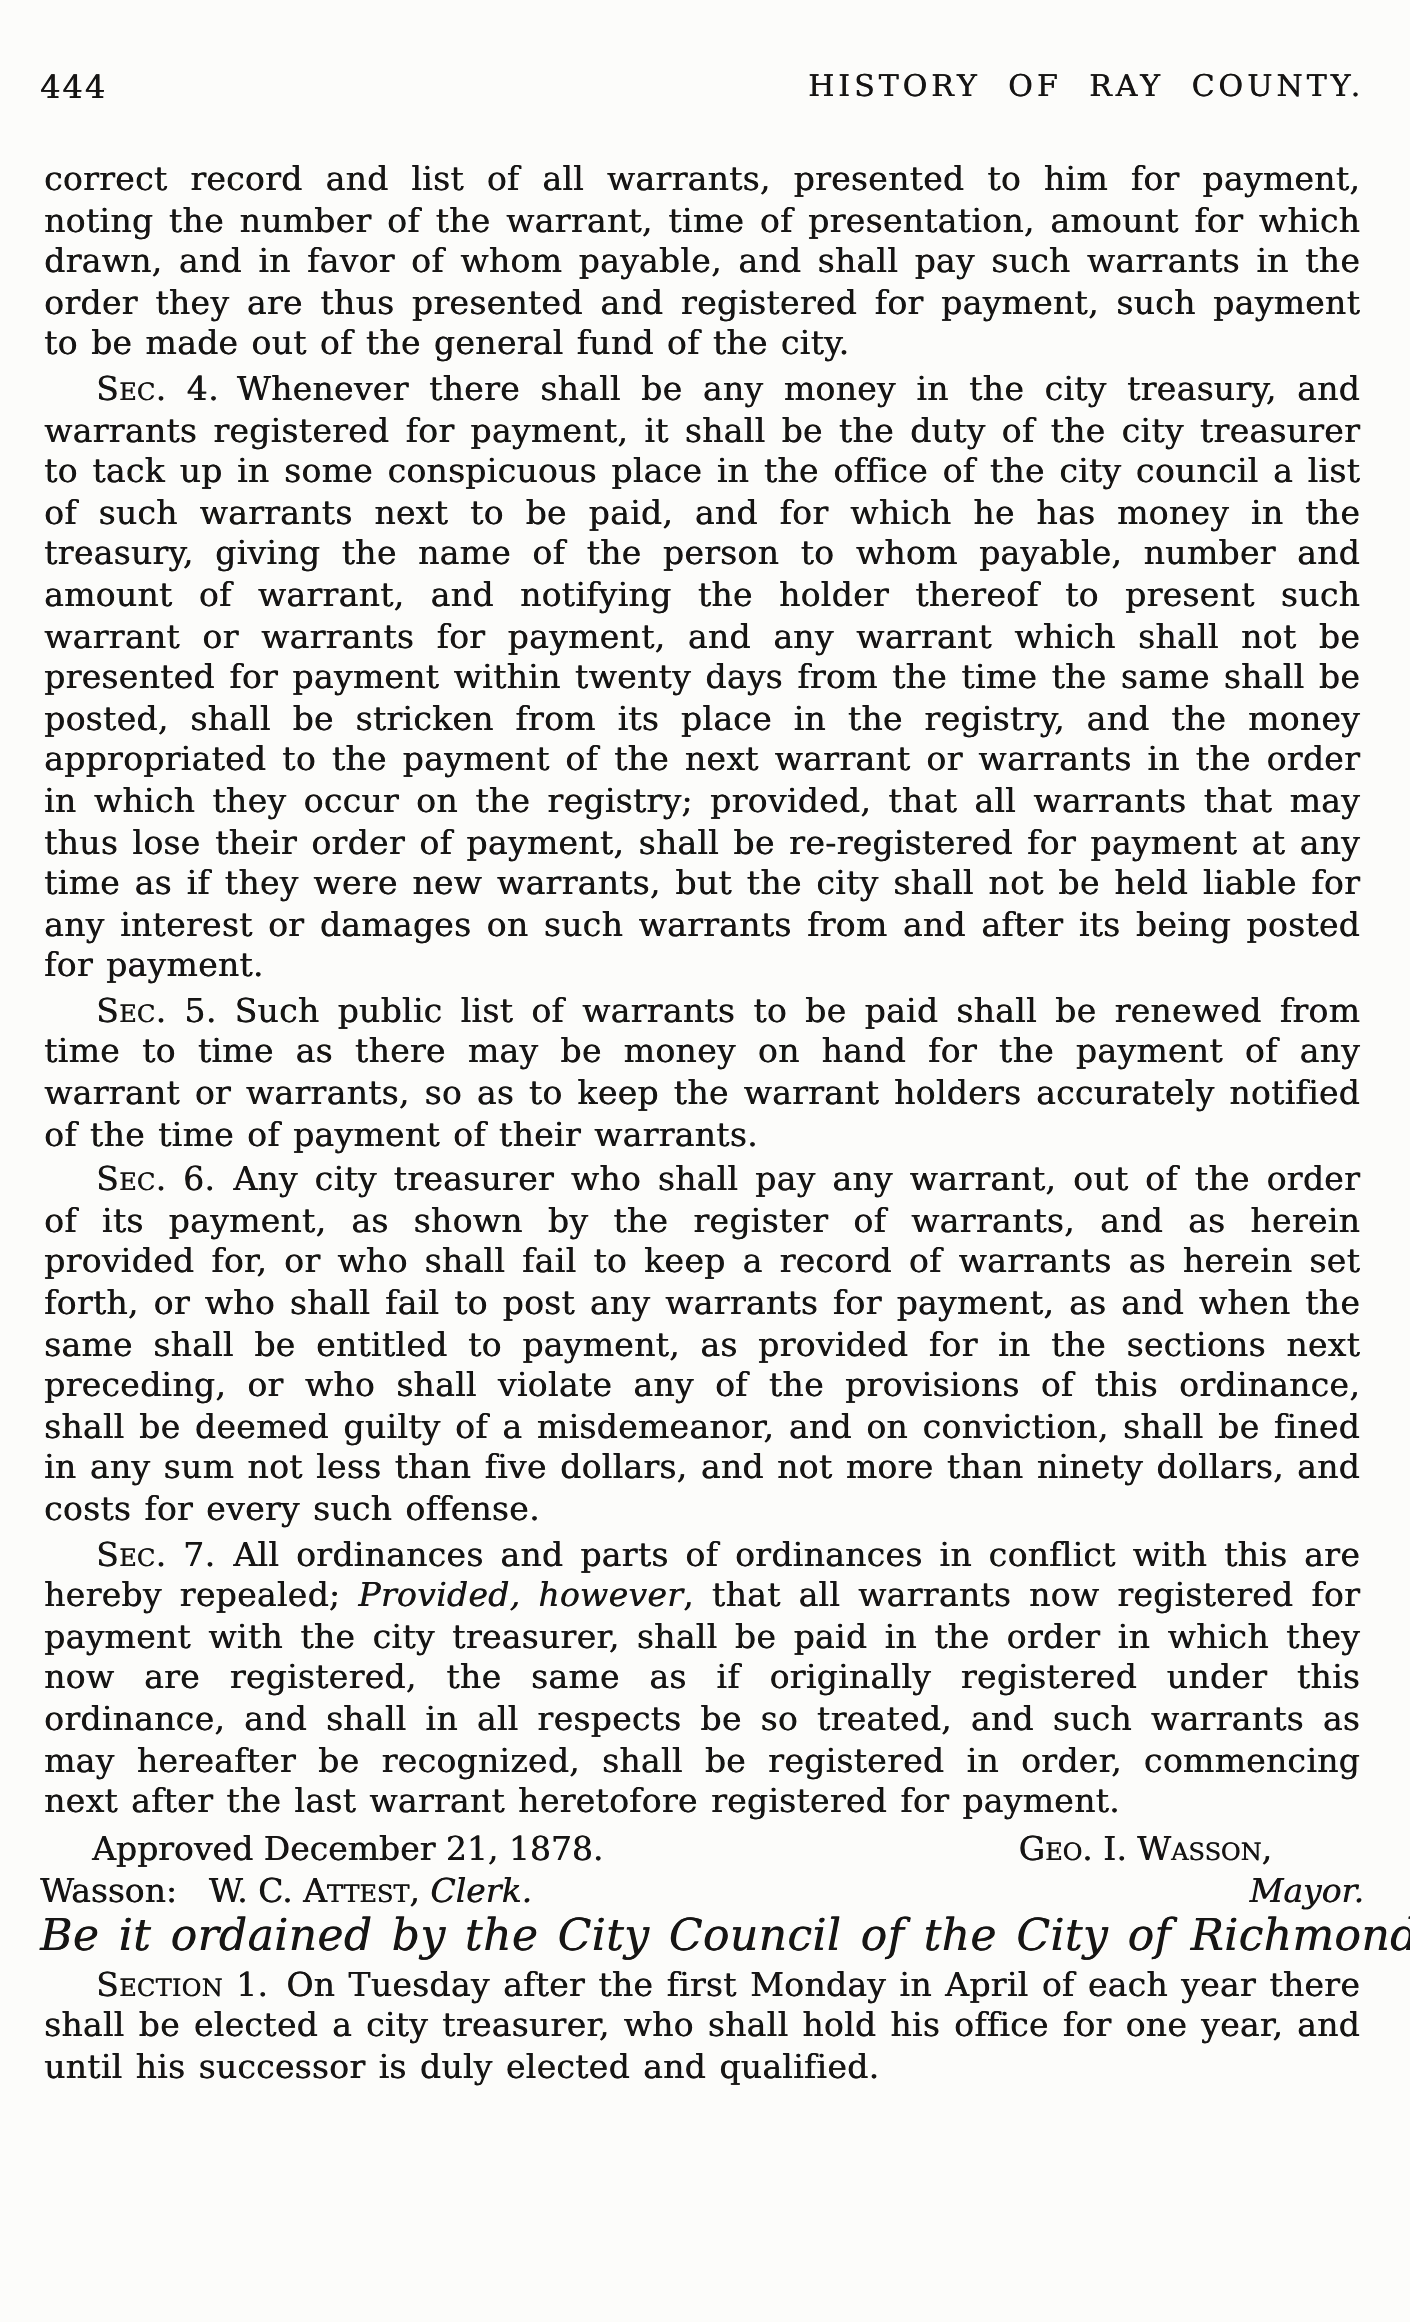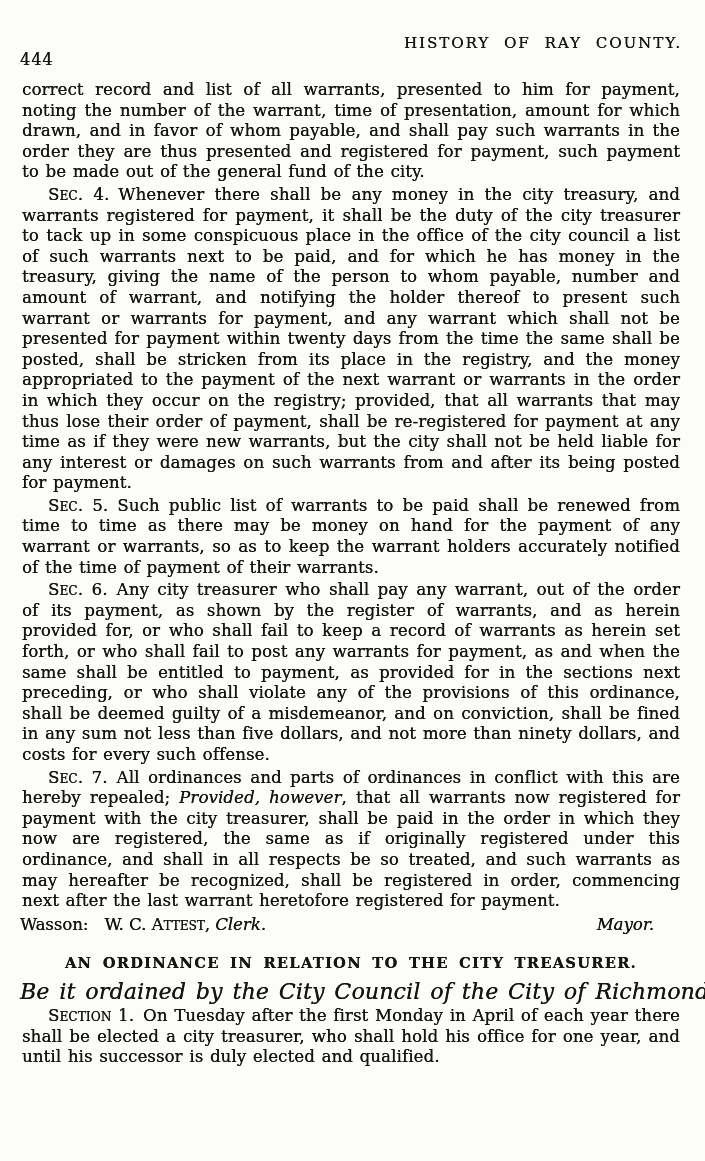--- a/index.html
+++ b/index.html
@@ -21,21 +21,21 @@
     text-shadow: 0.25px 0 0 currentColor;
   }
   .running-head {
     position: relative;
     height: 22px;
     margin-bottom: 24px;
   }
   .page-number {
     position: absolute;
     left: 0;
-    top: 16px;
+    top: 0;
     font-size: 16px;
     letter-spacing: 1px;
   }
   .running-title {
     text-align: right;
     font-size: 15px;
     letter-spacing: 2px;
     word-spacing: 7px;
     padding-left: 30px;
   }
@@ -51,21 +51,21 @@
   .sc { font-variant: small-caps; }
   .sec-label { margin-right: 9px; }
   .sig-row {
     display: flex;
     justify-content: space-between;
     font-size: 16.5px;
     line-height: 21.5px;
   }
   .sig-left-approved { padding-left: 26px; }
   .sig-right-mayor-name { margin-right: 46px; }
-  .sig-right-mayor-title { margin-right: 28px; font-style: italic; }
+  .sig-right-mayor-title { font-style: italic; }
   .clerk-name { margin-left: 16px; }
   .clerk-title { font-style: italic; }
   .ord-heading {
     margin: 19px 0 9px 0;
     text-align: center;
     font-weight: bold;
     font-size: 14.5px;
     letter-spacing: 1.4px;
     word-spacing: 4px;
   }
@@ -93,26 +93,29 @@
 
   <p class="body-par indent"><span class="sc sec-label">Sec. 4.</span><span>Whenever there shall be any money in the city treasury, and warrants registered for payment, it shall be the duty of the city treasurer to tack up in some conspicuous place in the office of the city council a list of such warrants next to be paid, and for which he has money in the treasury, giving the name of the person to whom payable, number and amount of warrant, and notifying the holder thereof to present such warrant or warrants for payment, and any warrant which shall not be presented for payment within twenty days from the time the same shall be posted, shall be stricken from its place in the registry, and the money appropriated to the payment of the next warrant or warrants in the order in which they occur on the registry; provided, that all warrants that may thus lose their order of payment, shall be re-registered for payment at any time as if they were new warrants, but the city shall not be held liable for any interest or damages on such warrants from and after its being posted for payment.</span></p>
 
   <p class="body-par indent"><span class="sc sec-label">Sec. 5.</span><span>Such public list of warrants to be paid shall be renewed from time to time as there may be money on hand for the payment of any warrant or warrants, so as to keep the warrant holders accurately notified of the time of payment of their warrants.</span></p>
 
   <p class="body-par indent"><span class="sc sec-label">Sec. 6.</span><span>Any city treasurer who shall pay any warrant, out of the order of its payment, as shown by the register of warrants, and as herein provided for, or who shall fail to keep a record of warrants as herein set forth, or who shall fail to post any warrants for payment, as and when the same shall be entitled to payment, as provided for in the sections next preceding, or who shall violate any of the provisions of this ordinance, shall be deemed guilty of a misdemeanor, and on conviction, shall be fined in any sum not less than five dollars, and not more than ninety dollars, and costs for every such offense.</span></p>
 
   <p class="body-par indent"><span class="sc sec-label">Sec. 7.</span><span>All ordinances and parts of ordinances in conflict with this are hereby repealed; </span><i>Provided, however</i><span>, that all warrants now registered for payment with the city treasurer, shall be paid in the order in which they now are registered, the same as if originally registered under this ordinance, and shall in all respects be so treated, and such warrants as may hereafter be recognized, shall be registered in order, commencing next after the last warrant heretofore registered for payment.</span></p>
 
 
+  <div class="sig-row">
+    <span class="sig-left-approved">Approved December 21, 1878.</span>
+    <span class="sc sig-right-mayor-name">Geo. I. Wasson,</span>
+  </div>
 
   <div class="sig-row">
     <span><span>Wasson:</span><span class="sc clerk-name">W. C. Attest,</span> <span class="clerk-title">Clerk.</span></span>
     <span class="sig-right-mayor-title">Mayor.</span>
   </div>
 
-  <div class="ord-heading">AN ORDINANCE IN RELATION TO THE CITY TREASURER.</div>
 
   <p class="enacting">Be it ordained by the City Council of the City of Richmond, as follows:</p>
 
   <p class="body-par indent"><span class="sc sec-label">Section 1.</span><span>On Tuesday after the first Monday in April of each year there shall be elected a city treasurer, who shall hold his office for one year, and until his successor is duly elected and qualified.</span></p>
 
 
 </div>
 
 </body></html>

